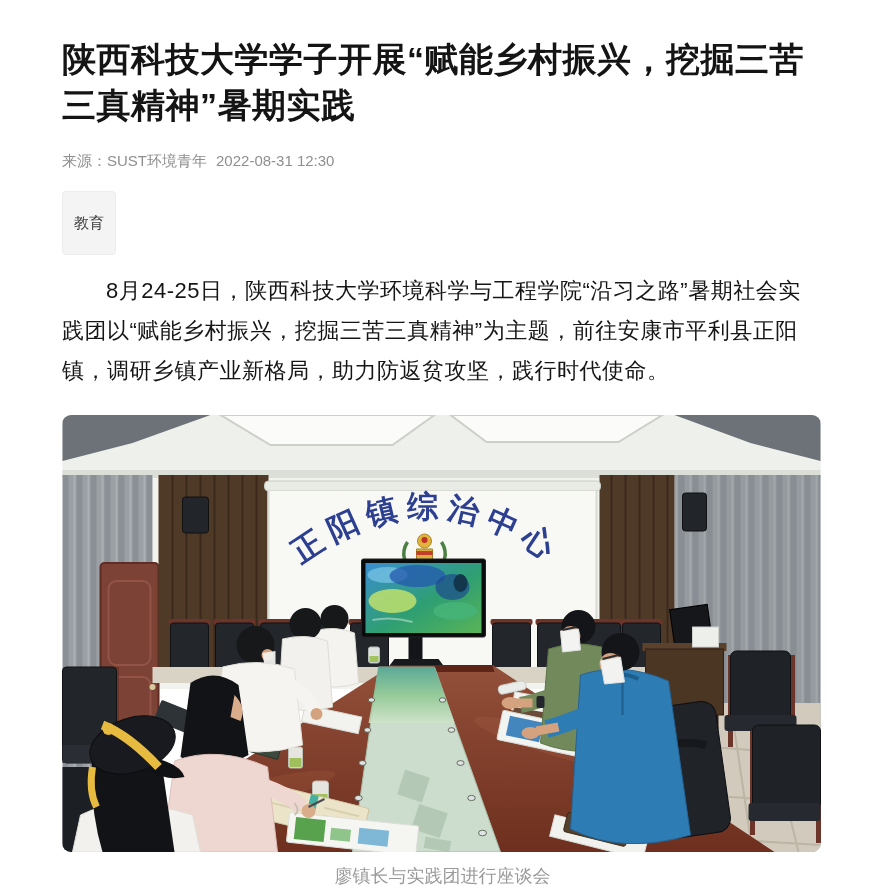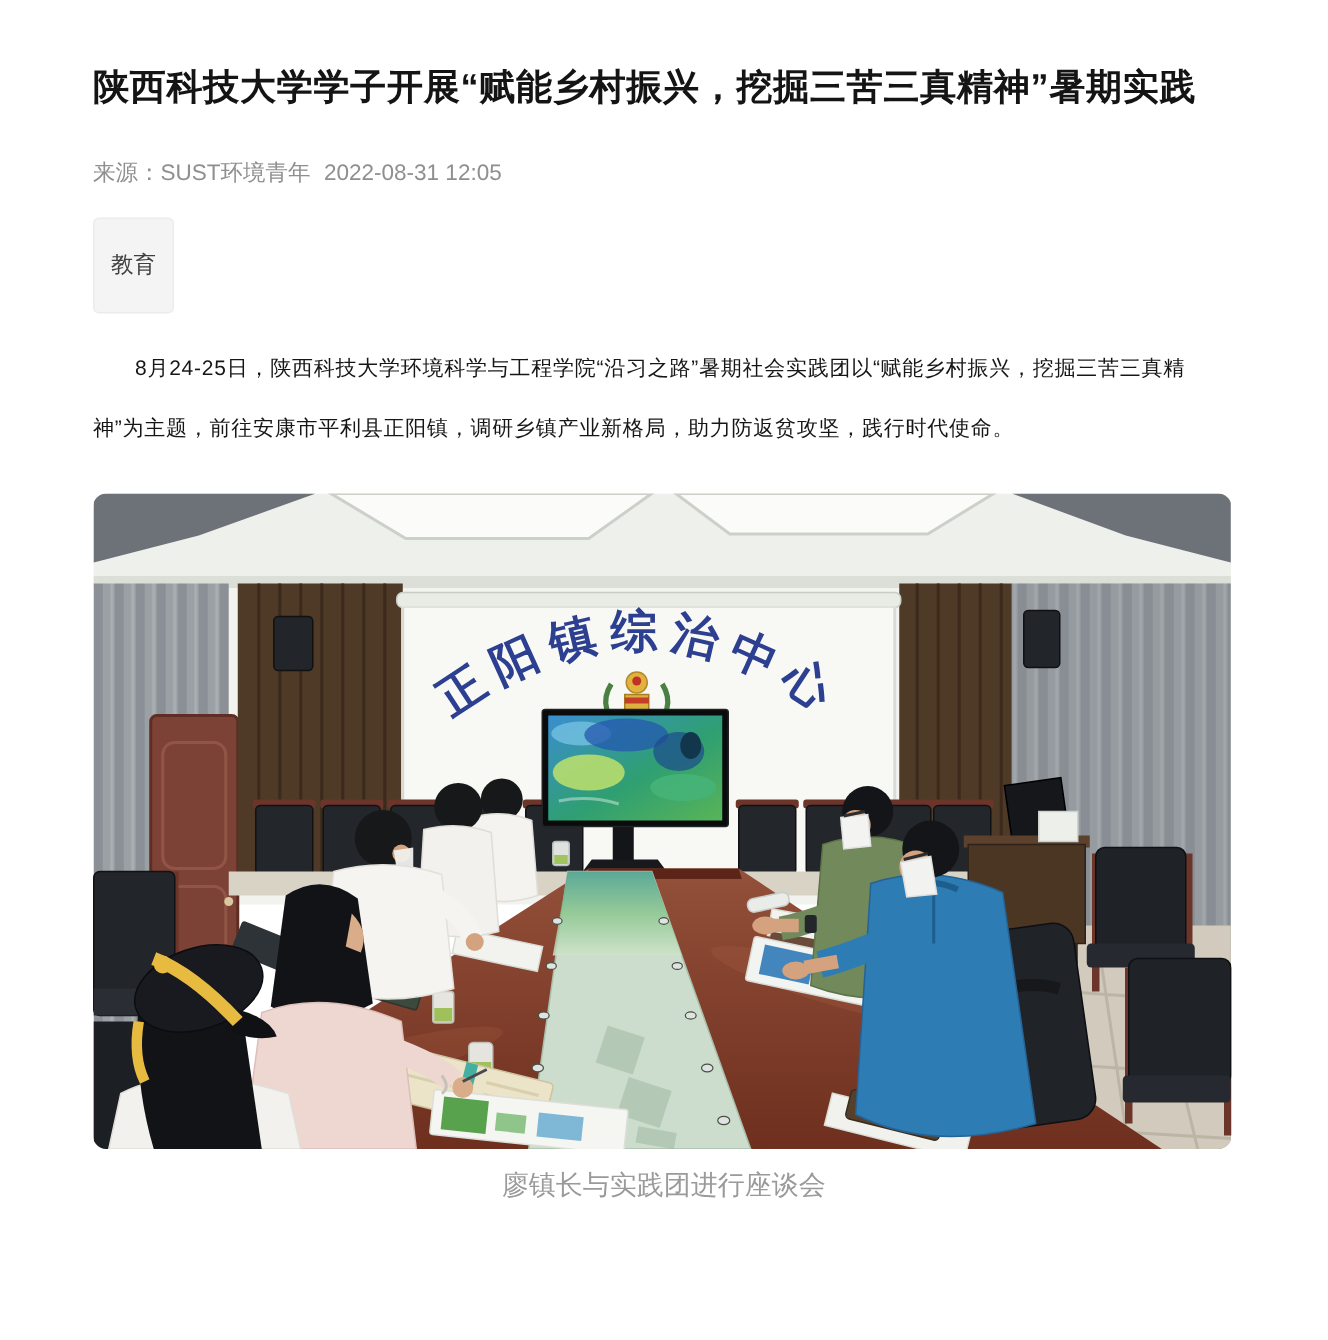--- a/index.html
+++ b/index.html
@@ -2,46 +2,46 @@
 <html><head>
 <meta charset="utf-8">
 <style>
   html,body{margin:0;padding:0;}
   body{
     width:885px;height:893px;background:#ffffff;position:relative;overflow:hidden;
     font-family:"Liberation Sans","DejaVu Sans",sans-serif;
   }
   .page{padding:0 62px;}
   .title{
-    margin:36px 0 0 0;font-size:24px;line-height:46px;font-weight:700;color:#141414;
+    margin:36px 0 0 0;font-size:34px;line-height:46px;font-weight:700;color:#141414;
     letter-spacing:.5px;
   }
   .meta{margin-top:24px;font-size:15px;color:#8f8f8f;}
   .meta .dt{margin-left:9px;}
   .tag{
     display:inline-block;margin-top:20px;padding:22px 11px;font-size:15px;color:#3f3f3f;
     background:#f4f4f5;border:1px solid #ececee;border-radius:4px;line-height:18px;
   }
   .body-text{
-    margin:16px 0 0 0;font-size:14px;line-height:40px;color:#161616;text-indent:2em;
+    margin:16px 0 0 0;font-size:22px;line-height:40px;color:#161616;text-indent:2em;
     letter-spacing:.5px;
   }
   figure{margin:24px 0 0 0;width:759px;}
   figure svg{display:block;border-radius:9px;}
   figcaption{margin-top:12px;text-align:center;font-size:18px;color:#9a9a9a;}
 </style>
 </head>
 <body>
 
 <div class="page">
 
   <h1 class="title">陕西科技大学学子开展“赋能乡村振兴，挖掘三苦三真精神”暑期实践</h1>
 
   <div class="meta">
-    <span>来源：</span><span>SUST环境青年</span><span class="dt">2022-08-31 12:05</span>
+    <span>来源：</span><span>SUST环境青年</span><span class="dt">2022-08-31 12:30</span>
   </div>
 
   <div><span class="tag">教育</span></div>
 
   <p class="body-text">8月24-25日，陕西科技大学环境科学与工程学院“沿习之路”暑期社会实践团以“赋能乡村振兴，挖掘三苦三真精神”为主题，前往安康市平利县正阳镇，调研乡镇产业新格局，助力防返贫攻坚，践行时代使命。</p>
 
   <figure>
     <svg width="759" height="437" viewBox="0 0 758 437" xmlns="http://www.w3.org/2000/svg">
       <defs>
         <pattern id="curt" width="14" height="12" patternUnits="userSpaceOnUse">

